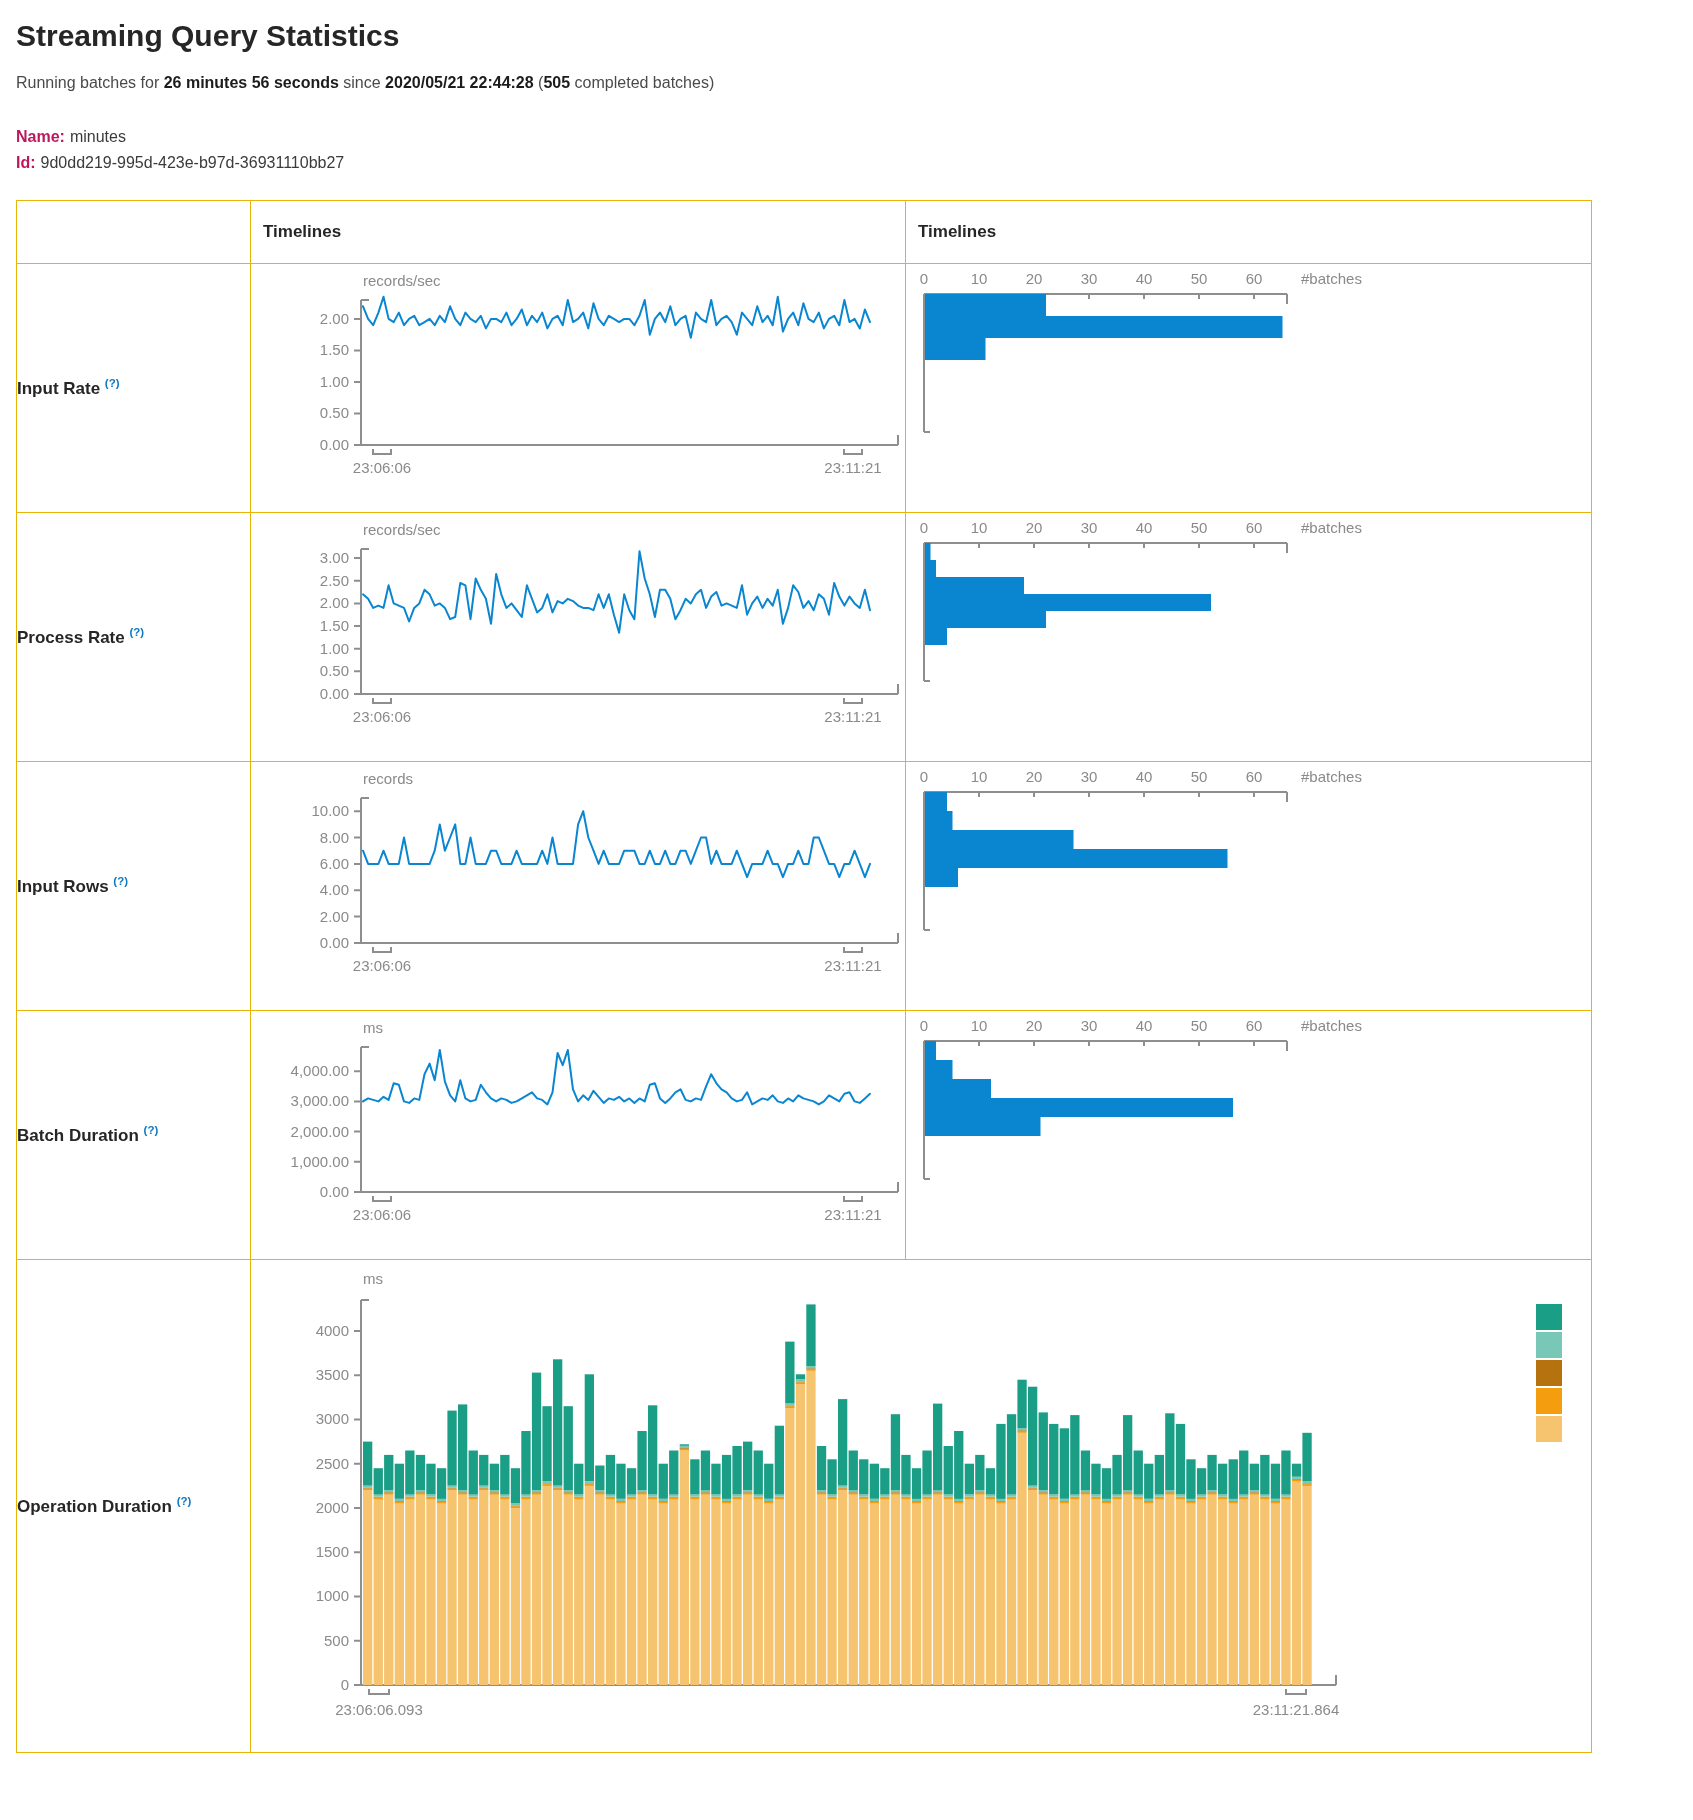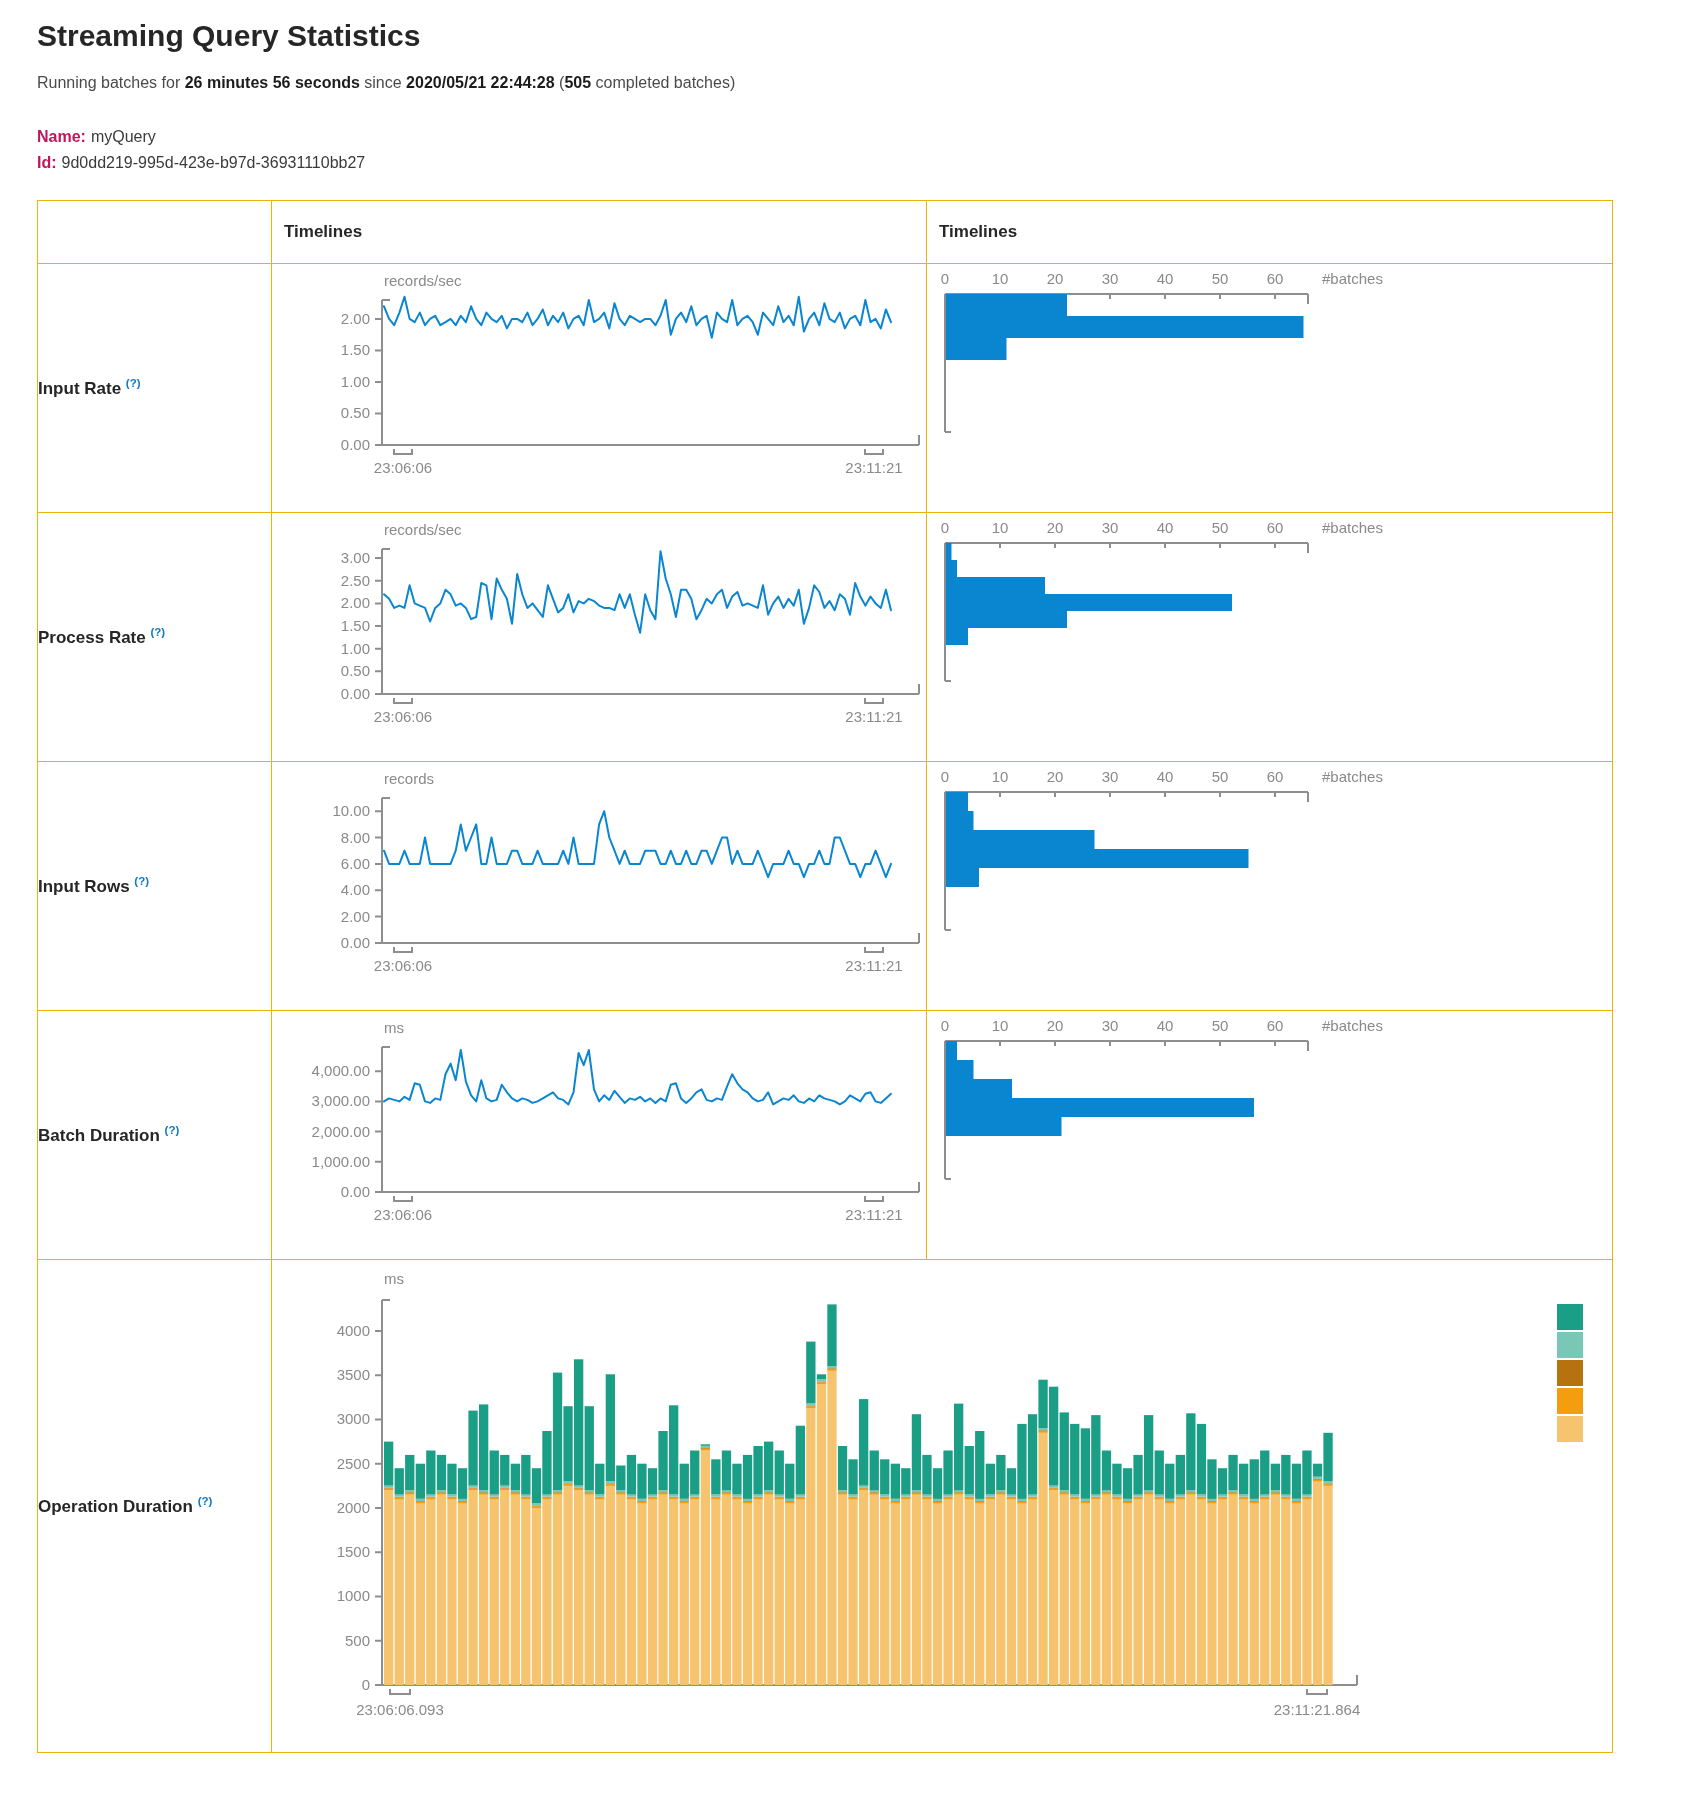--- a/index.html
+++ b/index.html
@@ -1,17 +1,17 @@
 <!DOCTYPE html>
 <html><head>
 <meta charset="utf-8">
 <style>
   html,body{margin:0;padding:0;background:#fff;color:#333;
     font-family:"Liberation Sans","DejaVu Sans",sans-serif;}
-  .page{width:1460px;box-sizing:border-box;padding:10px 16px 10px 16px;margin-left:21px;}
+  .page{width:1460px;box-sizing:border-box;padding:10px 16px 10px 16px;}
   h1[data-name="page-title"]{font-size:30px;line-height:1.2;margin:8px 0 20px 0;
     color:#262626;font-weight:bold;letter-spacing:0;}
   .subtitle{font-size:16px;color:#4a4a4a;margin:0 0 36px 0;}
   .subtitle b{color:#1c1c1c;text-align:center;}
   .meta{font-size:16px;color:#3b3b3b;margin:0 0 8px 0;}
   .meta b{color:#be185d;margin-right:5px;}
   table.stats{border-collapse:collapse;table-layout:fixed;width:1575px;margin-top:28px;}
   table.stats th, table.stats td{border:1px solid #eab308;padding:0;}
   table.stats th{height:62px;text-align:left;vertical-align:middle;
     font-size:17px;color:#262626;padding-left:12px;font-weight:bold;}
@@ -34,21 +34,21 @@
 </style>
 </head>
 <body>
 
 <div class="page" data-name="streaming-query-statistics-page">
 
   <h1 data-name="page-title">Streaming Query Statistics</h1>
 
   <p class="subtitle" data-name="running-summary"><span data-name="running-prefix">Running batches for </span><b data-name="running-duration">26 minutes 56 seconds</b><span data-name="since-word"> since </span><b data-name="start-time">2020/05/21 22:44:28</b><span data-name="batches-open-paren"> (</span><b data-name="completed-batches-count">505</b><span data-name="batches-suffix"> completed batches)</span></p>
 
-  <p class="meta" data-name="query-name-line"><b data-name="name-label">Name:</b><span data-name="name-value">myQuery</span></p>
+  <p class="meta" data-name="query-name-line"><b data-name="name-label">Name:</b><span data-name="name-value">minutes</span></p>
   <p class="meta" data-name="query-id-line"><b data-name="id-label">Id:</b><span data-name="id-value">9d0dd219-995d-423e-b97d-36931110bb27</span></p>
 
   <table class="stats" data-name="statistics-table">
     <colgroup>
         <col style="width:234px">
         <col style="width:655px">
         <col style="width:686px">
       </colgroup>
     <tbody>
         <tr data-name="table-header-row">

